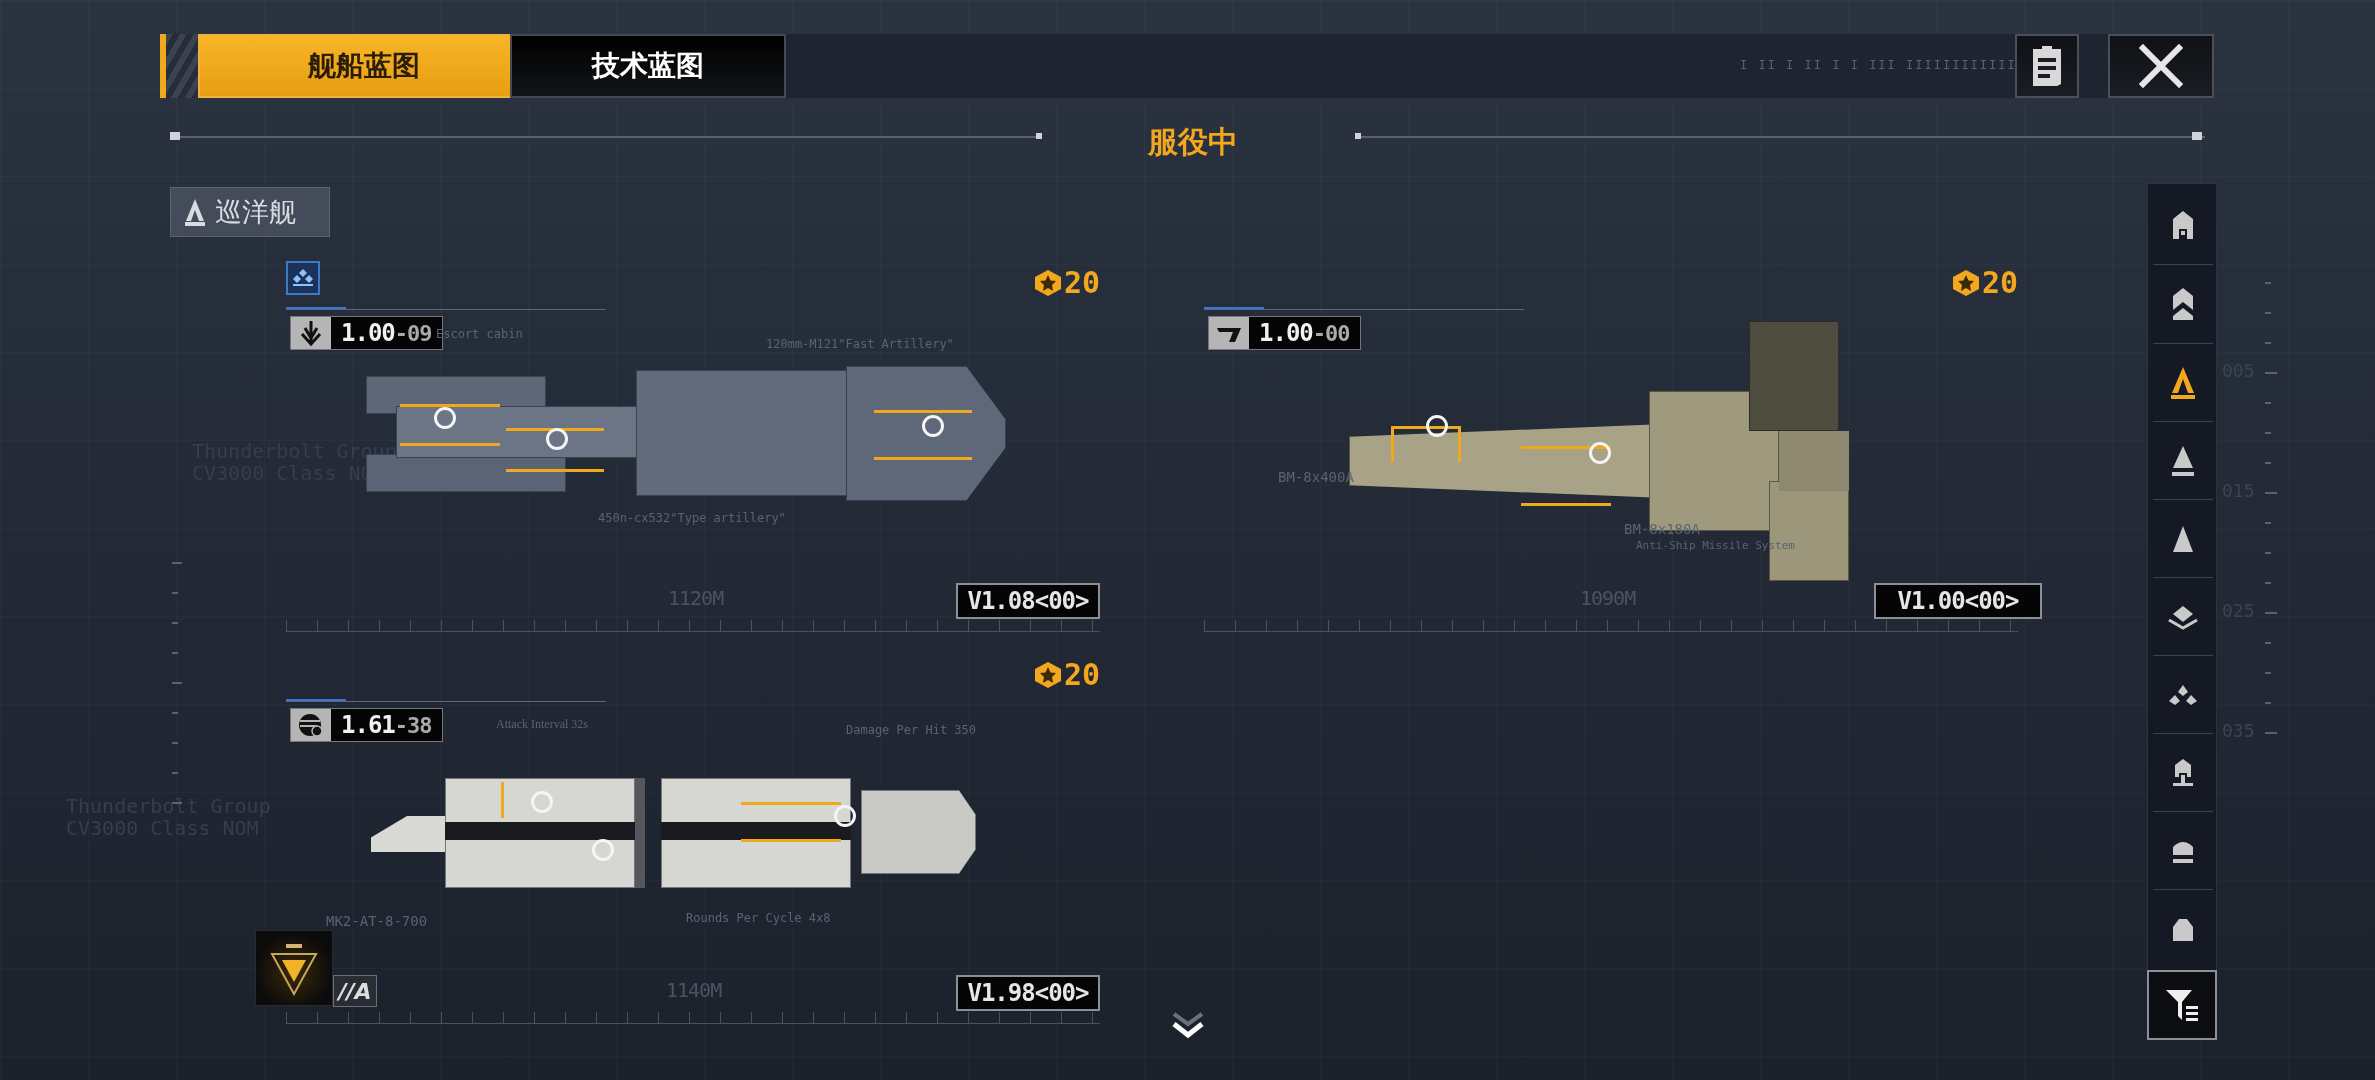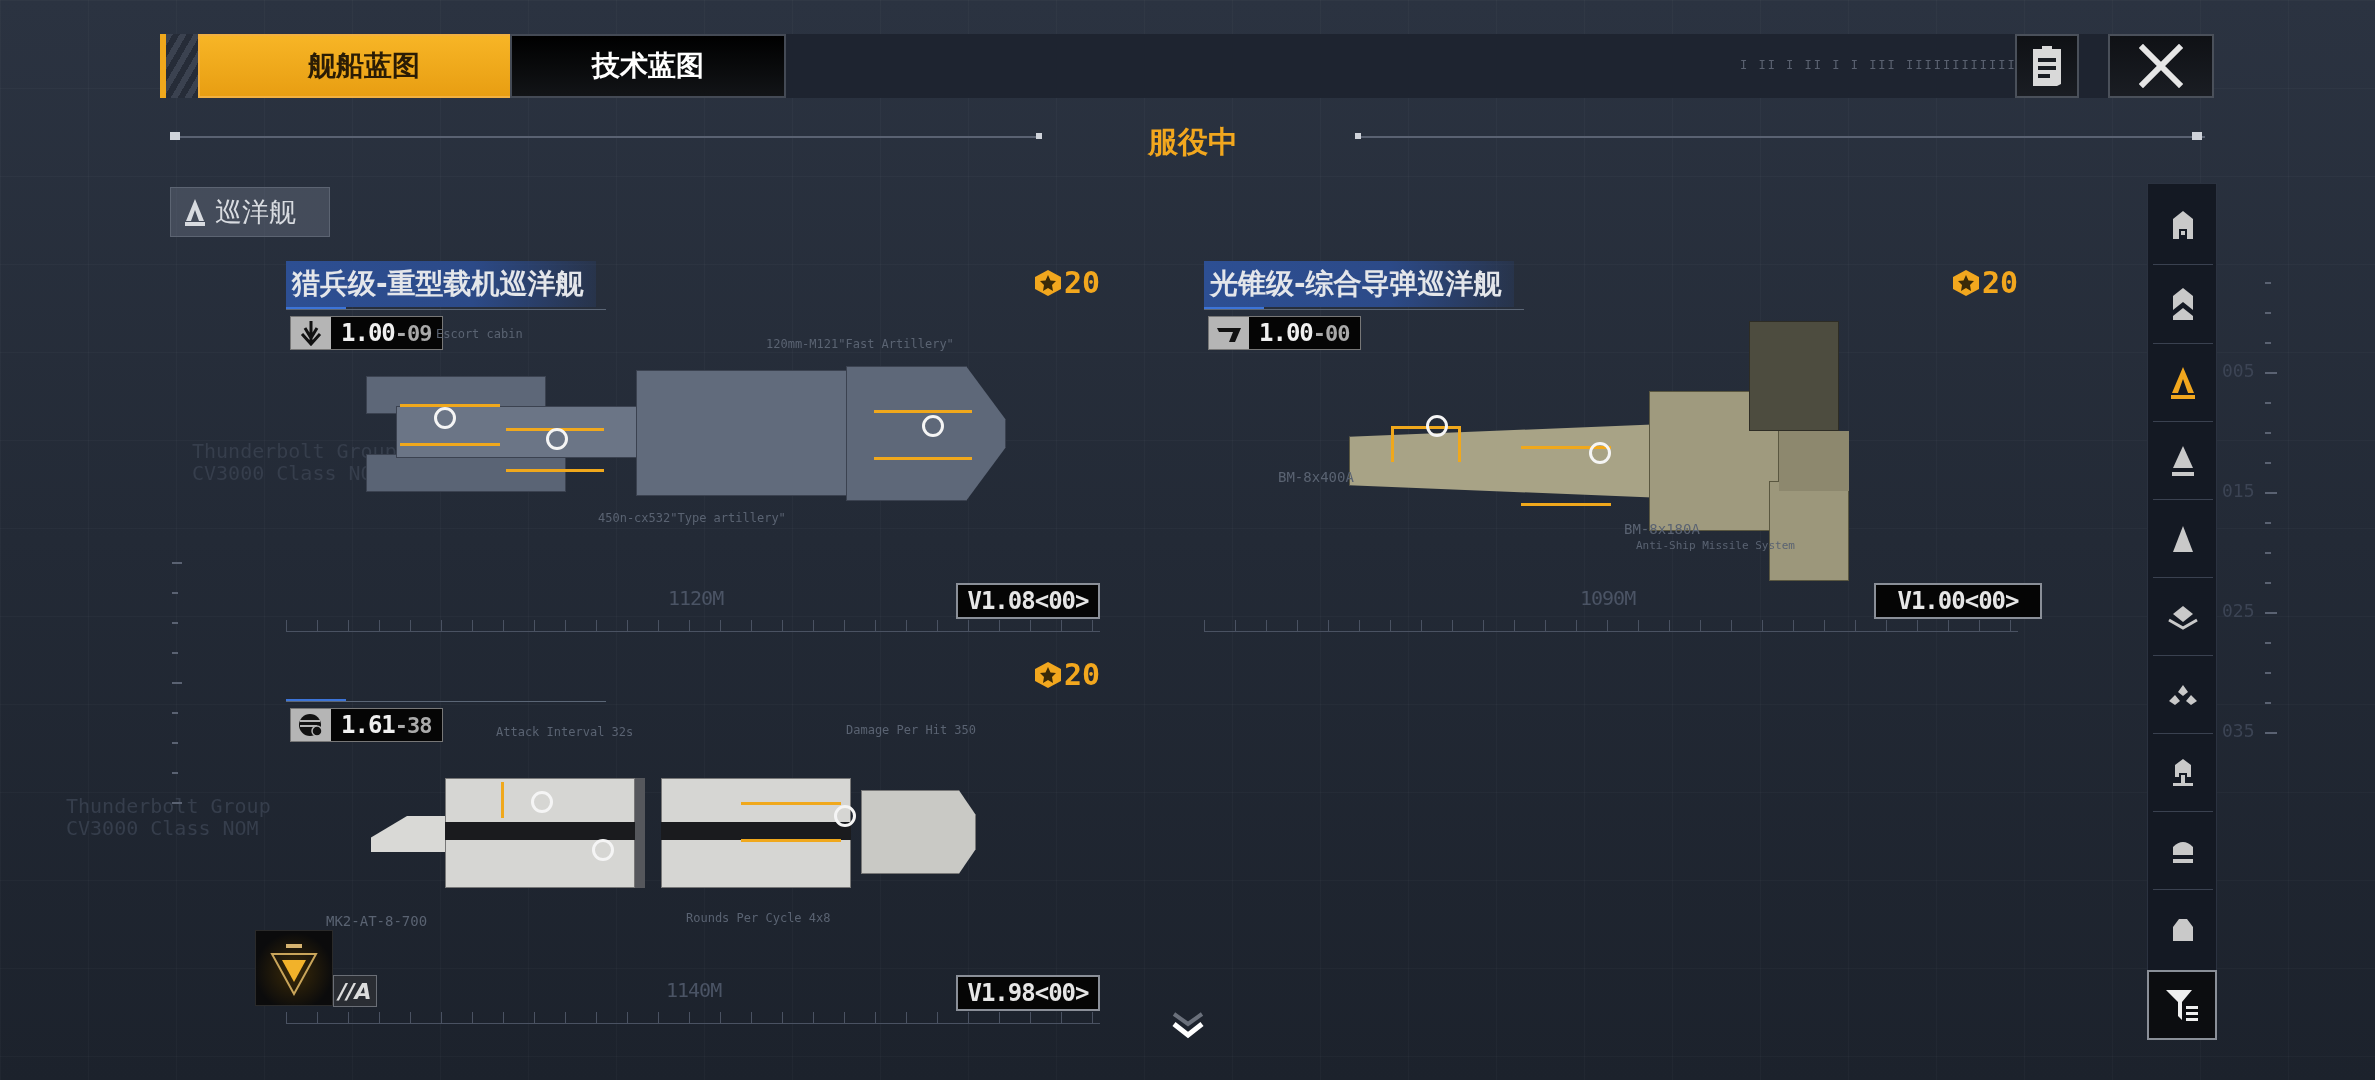--- a/index.html
+++ b/index.html
@@ -126,21 +126,20 @@
 <div class="left-tick" style="top:592px;width:6px"></div>
 <div class="left-tick" style="top:622px;width:6px"></div>
 <div class="left-tick" style="top:652px;width:6px"></div>
 <div class="left-tick" style="top:682px"></div>
 <div class="left-tick" style="top:712px;width:6px"></div>
 <div class="left-tick" style="top:742px;width:6px"></div>
 <div class="left-tick" style="top:772px;width:6px"></div>
 <div class="left-tick" style="top:802px"></div>
 
 <div class="card" style="left:286px;top:261px;width:814px;height:370px;">
-  <div class="card-title">猎兵级-重型载机巡洋舰</div>
   <div class="card-title-underline"></div>
   <div class="card-title-line" style="left:0;width:320px;"></div>
   <div class="badge" style="left:748px;">
     <svg width="28" height="28" viewBox="0 0 28 28">
         <path d="M14 1 L27 8 V20 L14 27 L1 20 V8 Z" fill="#f2a71e"></path>
         <path d="M14 6 L16.5 11.5 L22 12 L18 16 L19 22 L14 19 L9 22 L10 16 L6 12 L11.5 11.5 Z" fill="#3a2a08"></path>
       </svg>
     <span>20</span>
   </div>
   <div class="code-box" style="left:4px;">
@@ -178,21 +177,20 @@
         <path d="M12 2 L16 6 L12 10 L8 6 Z M6 8 L10 12 L6 16 L2 12 Z M18 8 L22 12 L18 16 L14 12 Z" fill="#8fc0ff"></path>
         <path d="M2 18 H22" stroke="#8fc0ff" stroke-width="2"></path>
       </svg>
   </div>
   <div class="length" style="left:382px;top:325px;">1120M</div>
   <div class="ver-box" style="left:670px;top:322px;width:144px;">V1.08&lt;00&gt;</div>
   <div class="ruler" style="left:0;top:359px;width:814px;"></div>
 </div>
 
 <div class="card" style="left:1204px;top:261px;width:814px;height:370px;">
-  <div class="card-title">光锥级-综合导弹巡洋舰</div>
   <div class="card-title-underline"></div>
   <div class="card-title-line" style="left:0;width:320px;"></div>
   <div class="badge" style="left:748px;">
     <svg width="28" height="28" viewBox="0 0 28 28">
         <path d="M14 1 L27 8 V20 L14 27 L1 20 V8 Z" fill="#f2a71e"></path>
         <path d="M14 6 L16.5 11.5 L22 12 L18 16 L19 22 L14 19 L9 22 L10 16 L6 12 L11.5 11.5 Z" fill="#3a2a08"></path>
       </svg>
     <span>20</span>
   </div>
   <div class="code-box" style="left:4px;">
@@ -245,21 +243,21 @@
           <path d="M3 9 H23 M3 14 H20" stroke="#b5b5b5" stroke-width="2"></path>
           <circle cx="20" cy="19" r="5" fill="#111" stroke="#b5b5b5" stroke-width="1.5"></circle>
         </svg>
       </div>
     <div class="code-val">
         <span>1.61</span>
         <span class="sub">-</span>
         <span class="sub">38</span>
       </div>
   </div>
-  <div class="anno" style="left:210px;top:72px;">Attack Interval 32s</div>
+  <div class="anno" style="left:210px;top:64px;font-family:Liberation Serif, serif;">Attack Interval 32s</div>
   <div class="anno" style="left:560px;top:70px;">Damage Per Hit 350</div>
   <div class="anno" style="left:400px;top:258px;">Rounds Per Cycle 4x8</div>
   <div class="anno" style="left:40px;top:260px;font-size:14px;">MK2-AT-8-700</div>
 
   <div class="ship" style="left:85px;top:125px;width:650px;height:110px;">
     <div class="abs" style="left:0;top:38px;width:90px;height:36px;background:#d9d9d6;clip-path:polygon(0 60%,40% 0,100% 0,100% 100%,0 100%);"></div>
     <div class="abs" style="left:74px;top:0;width:190px;height:46px;background:#d6d6d3;border:1px solid #777;"></div>
     <div class="abs" style="left:74px;top:60px;width:190px;height:50px;background:#d6d6d3;border:1px solid #777;"></div>
     <div class="abs" style="left:74px;top:44px;width:190px;height:18px;background:#1a1b1e;"></div>
     <div class="abs" style="left:264px;top:0;width:10px;height:110px;background:#55575c;"></div>

